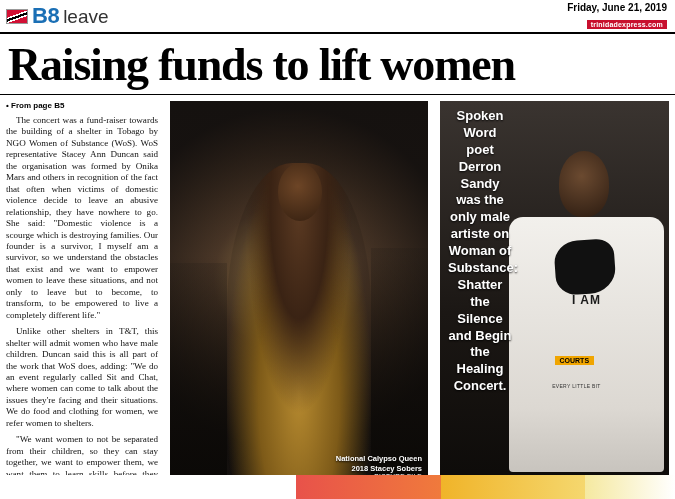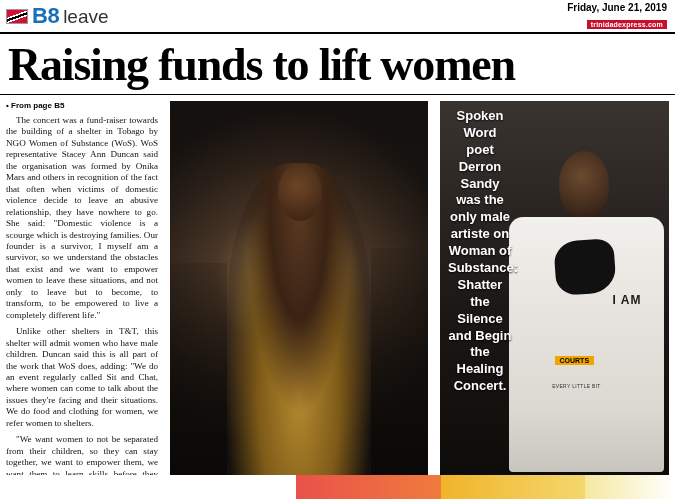--- a/index.html
+++ b/index.html
@@ -200,21 +200,21 @@
     left: 50%; top: 36%;
     width: 26%; height: 14%;
     background: #111;
     transform: rotate(-4deg);
     border-radius: 40% 30% 45% 35%;
   }
   .shirt-text {
     position: absolute;
     left: 40%; top: 50%;
     width: 48%;
-    text-align: right;
+    text-align: center;
     font-family: "Liberation Sans", sans-serif;
     font-weight: bold;
     color: #1a1a1a;
     line-height: 1.1;
   }
   .shirt-text .l1 { font-size: 12px; letter-spacing: 1px; }
   .shirt-text .l2 { font-size: 14px; letter-spacing: 0.5px; }
   .shirt-badge {
     position: absolute;
     left: 50%; top: 66%;
@@ -283,20 +283,25 @@
     <p>Unlike other shelters in T&amp;T, this shelter will admit women who have male children. Duncan said this is all part of the work that WoS does, adding: "We do an event regularly called Sit and Chat, where women can come to talk about the issues they're facing and their situations. We do food and clothing for women, we refer women to shelters.</p>
     <p>"We want women to not be separated from their children, so they can stay together, we want to empower them, we want them to learn skills before they leave, we want to give them financial literacy, we want them to have housing and we want them to be a whole new person. So it's a grand thing, it's going to be the first of its kind in T&amp;T."</p>
   </div>
 
   <div class="photo-main">
     <div class="bg"></div>
     <div class="crowd"></div>
     <div class="crowd2"></div>
     <div class="figure"></div>
     <div class="head"></div>
+    <div class="caption-main">
+      <div>National Calypso Queen</div>
+      <div>2018 Stacey Sobers</div>
+      <div class="credit">PICTURE FILE</div>
+    </div>
   </div>
 
   <div class="col-right">
     <div class="bg"></div>
     <div class="portrait-shirt"></div>
     <div class="portrait-head"></div>
     <div class="shirt-map"></div>
     <div class="shirt-text">
       <div class="l1">I AM</div>
     </div>

